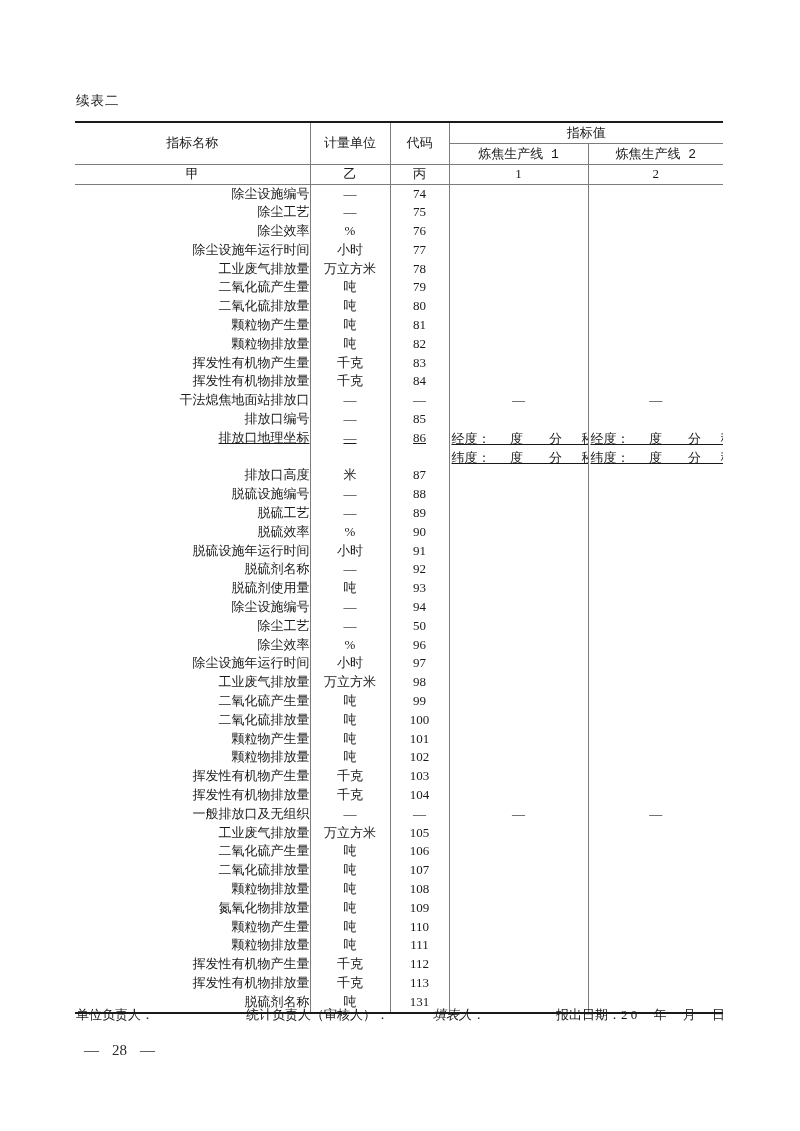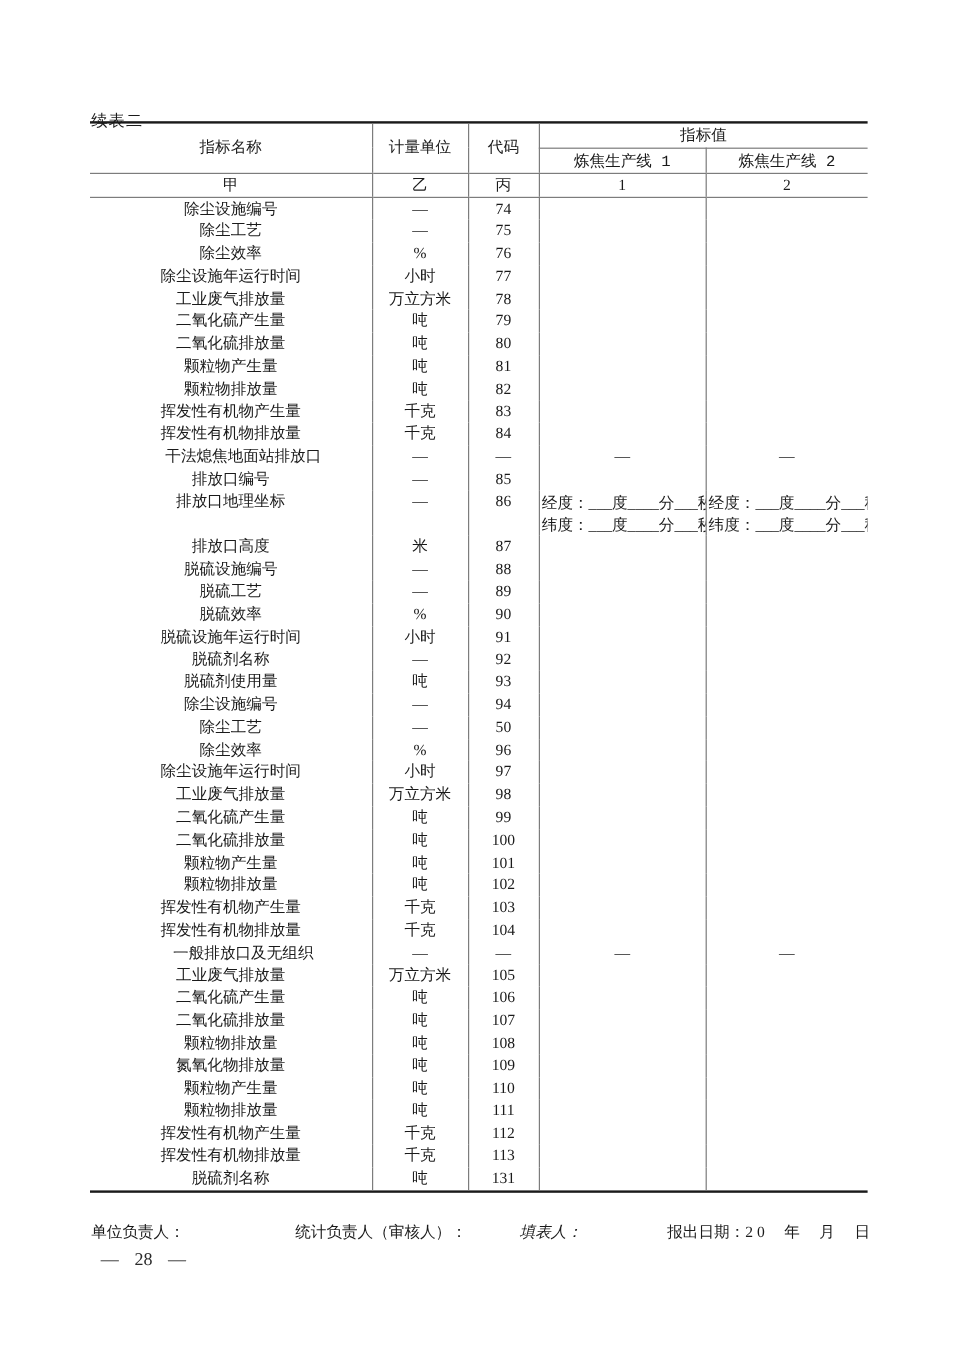--- a/index.html
+++ b/index.html
@@ -18,21 +18,21 @@
   .cont-label {
     position: absolute;
     left: 76px;
     top: 92px;
     font-size: 13.5px;
     letter-spacing: 1px;
   }
   .table-frame {
     position: absolute;
     left: 75px;
-    top: 101px;
+    top: 121px;
     width: 648px;
     border-top: 2.5px solid #1a1a1a;
     border-bottom: 2.5px solid #1a1a1a;
   }
   table.form-table {
     width: 100%;
     border-collapse: collapse;
     table-layout: fixed;
   }
   .form-table th {
@@ -49,36 +49,36 @@
   .vl { border-left: 1px solid #7c7c7c; }
   .hb { border-bottom: 1px solid #7c7c7c; }
   .form-table tbody td {
     height: 18.8px;
     line-height: 18.8px;
     font-size: 13px;
     padding: 0;
     white-space: nowrap;
     overflow: hidden;
   }
-  td.name { text-align: center; padding-left: 35px; }
+  td.name { text-align: right; padding-left: 35px; }
   td.name.sec { padding-left: 21px; }
   td.unit, td.code { text-align: center; font-size: 12.5px; }
   td.val { text-align: center; font-size: 12.5px; }
-  tr.coords-row td { height: 37.6px; vertical-align: top; }
+  tr.coords-row td { height: 37.6px; vertical-align: top; text-decoration: underline; }
   td.coords { text-align: left; font-size: 11.5px; letter-spacing: 0; }
   td.coords div { height: 18.8px; line-height: 19px; padding-left: 2px; }
   .footer {
     position: absolute;
     top: 1006px;
     left: 0;
     width: 100%;
     height: 20px;
     font-size: 13px;
   }
-  .footer span { position: absolute; white-space: nowrap; margin-top: 12px; }
+  .footer span { position: absolute; white-space: nowrap; }
   .f-unit   { left: 76px; }
   .f-stats  { left: 246px; }
   .f-filler { left: 433px; font-style: italic; }
   .f-date   { left: 556px; }
   .pageno {
     position: absolute;
     left: 84px;
     top: 1042px;
     font-size: 15px;
     display: flex;

